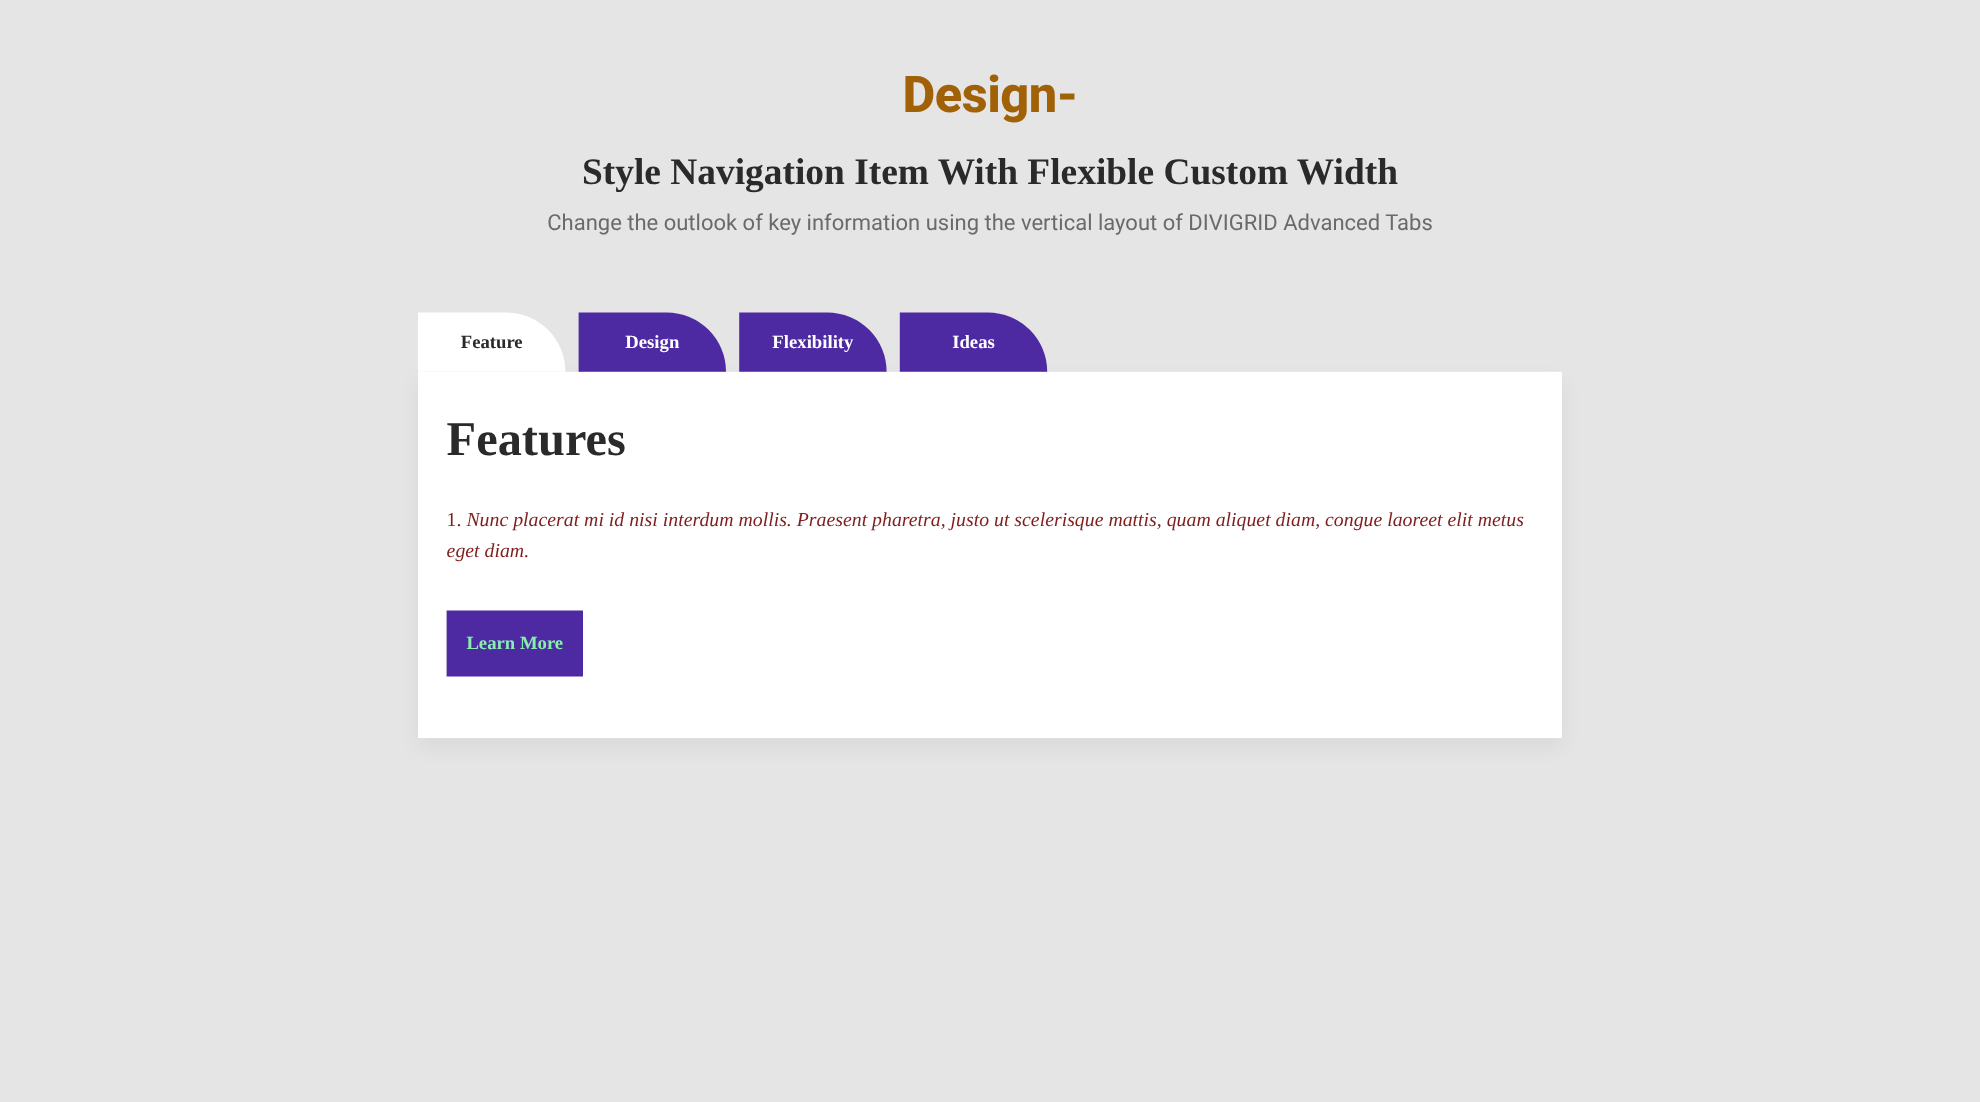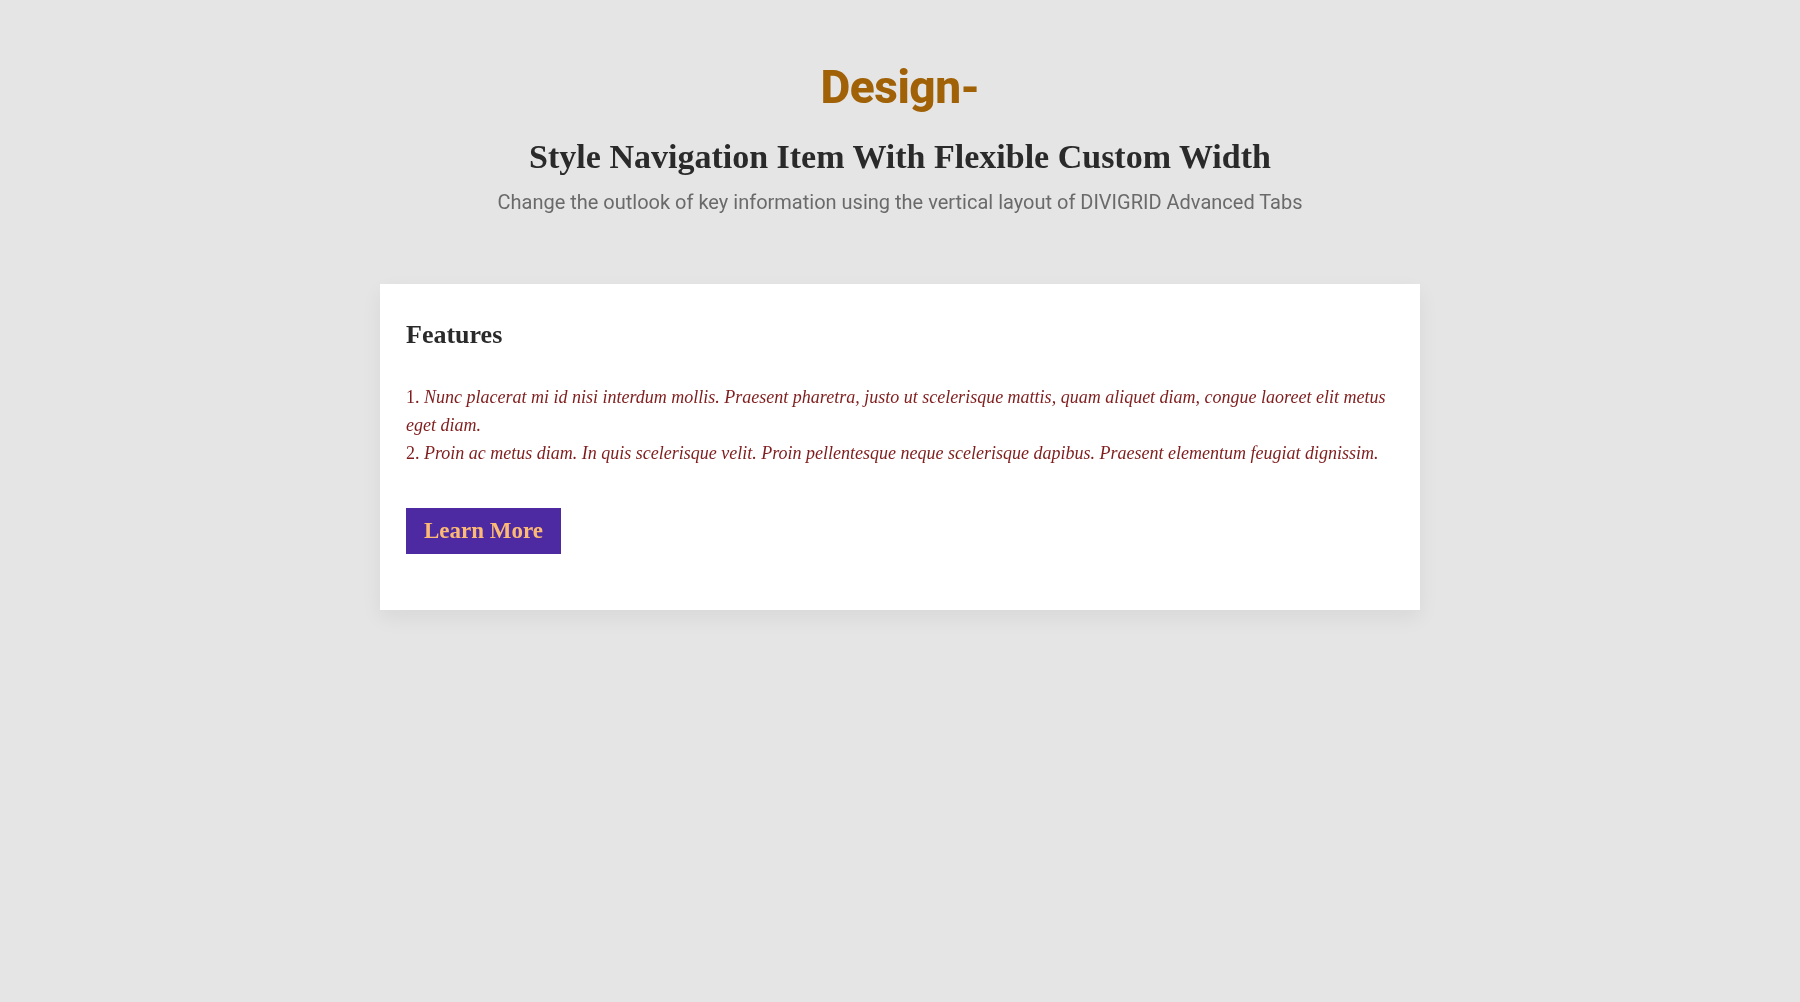--- a/index.html
+++ b/index.html
@@ -67,66 +67,71 @@
     color: #2a2a2a;
   }
   .panel {
     background: #ffffff;
     padding: 36px 26px 56px 26px;
     box-shadow: 0 8px 20px rgba(0,0,0,0.06);
   }
   .panel-title {
     font-family: Georgia, 'Times New Roman', serif;
     font-weight: 700;
-    font-size: 26px;
+    font-size: 44px;
     color: #2a2a2a;
     margin-bottom: 34px;
   }
   .panel-body {
     font-family: Georgia, 'Times New Roman', serif;
     font-style: italic;
     font-size: 18px;
     line-height: 1.55;
     color: #7f1d1d;
     margin-bottom: 40px;
   }
   .panel-body p { margin: 0; }
   .panel-body .num {
     font-style: normal;
   }
   .learn-btn {
     display: inline-block;
     background: #4e2aa2;
-    color: #fdba74;
+    color: #86efac;
     font-family: Georgia, 'Times New Roman', serif;
     font-weight: 600;
-    font-size: 23px;
-    padding: 10px 18px;
+    font-size: 17px;
+    padding: 20px 18px;
     border: none;
     cursor: pointer;
   }
 </style>
 </head>
 <body>
 
 <div class="container">
 
   <div class="hero">
     <div class="hero-brand">Design-</div>
     <div class="hero-title">Style Navigation Item With Flexible Custom Width</div>
     <div class="hero-sub">Change the outlook of key information using the vertical layout of DIVIGRID Advanced Tabs</div>
   </div>
 
   <div class="tabs-wrap">
+    <div class="tabs">
+      <div class="tab active">Feature</div>
+      <div class="tab inactive">Design</div>
+      <div class="tab inactive">Flexibility</div>
+      <div class="tab inactive">Ideas</div>
+    </div>
 
     <div class="panel">
       <h2 class="panel-title">Features</h2>
 
       <div class="panel-body">
         <p><span class="num">1. </span><span>Nunc placerat mi id nisi interdum mollis. Praesent pharetra, justo ut scelerisque mattis, quam aliquet diam, congue laoreet elit metus eget diam.</span></p>
-        <p><span class="num">2. </span><span>Proin ac metus diam. In quis scelerisque velit. Proin pellentesque neque scelerisque dapibus. Praesent elementum feugiat dignissim.</span></p>
       </div>
 
       <button class="learn-btn">Learn More</button>
     </div>
   </div>
 
 </div>
 
 </body></html>

